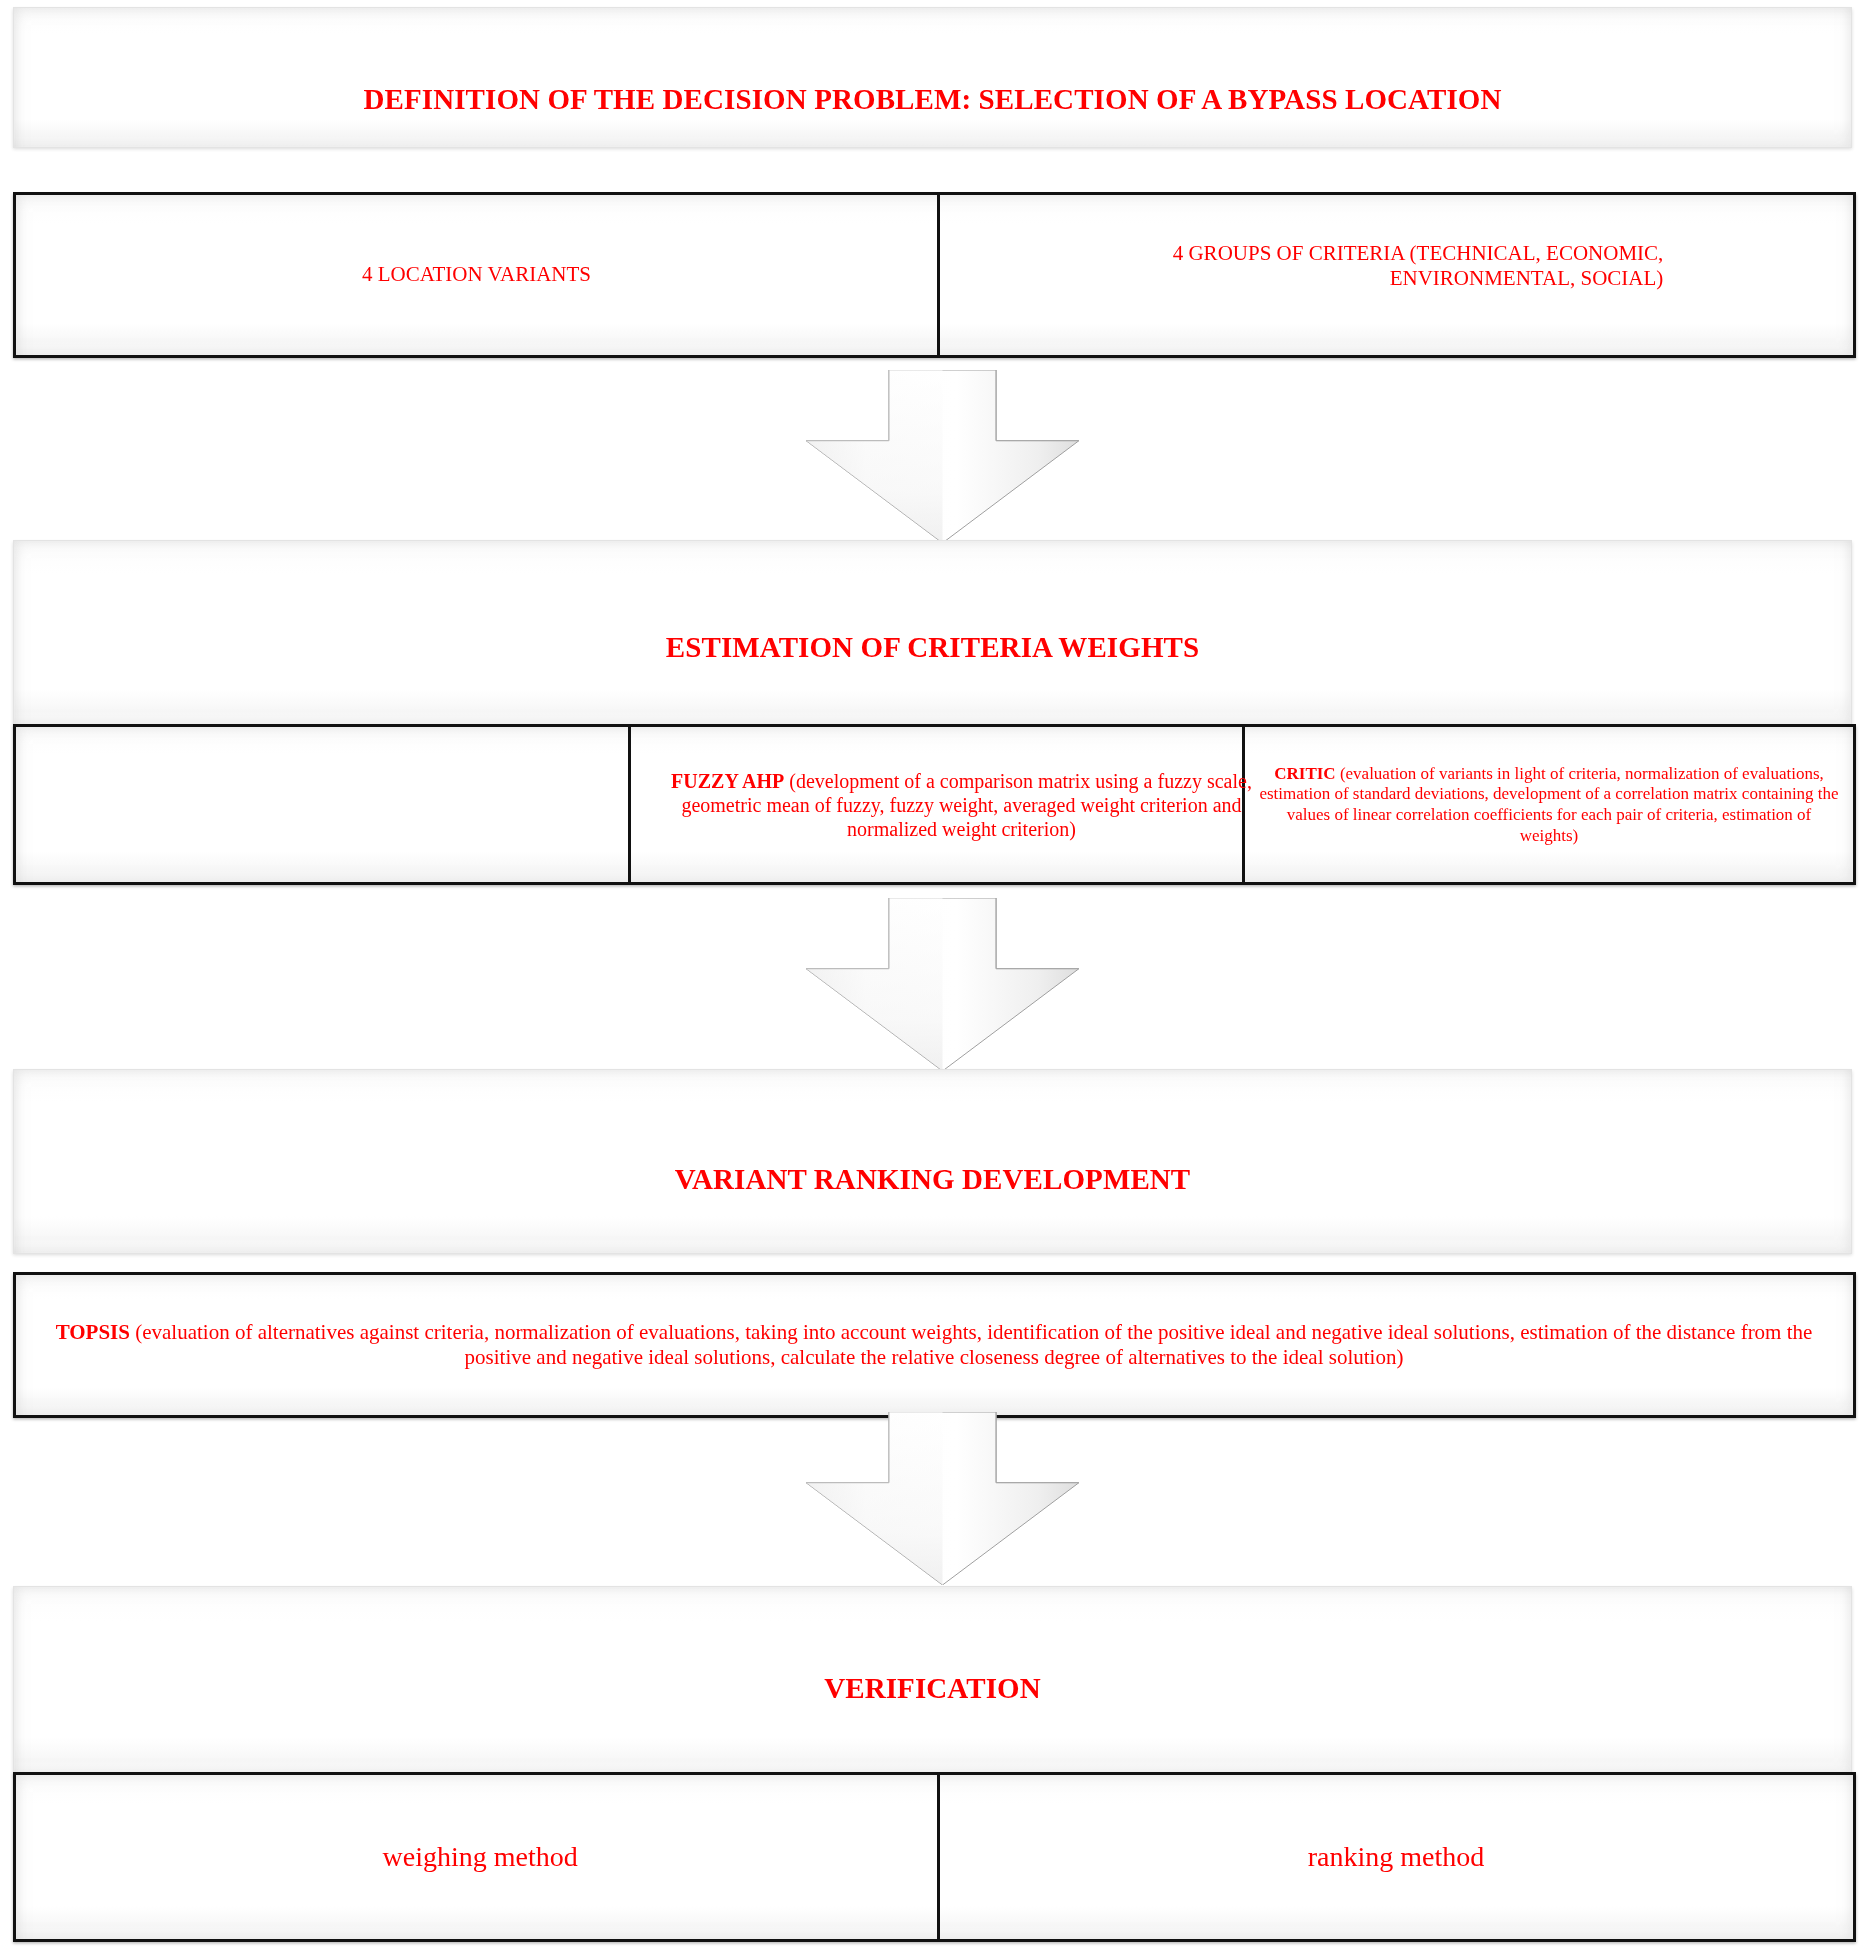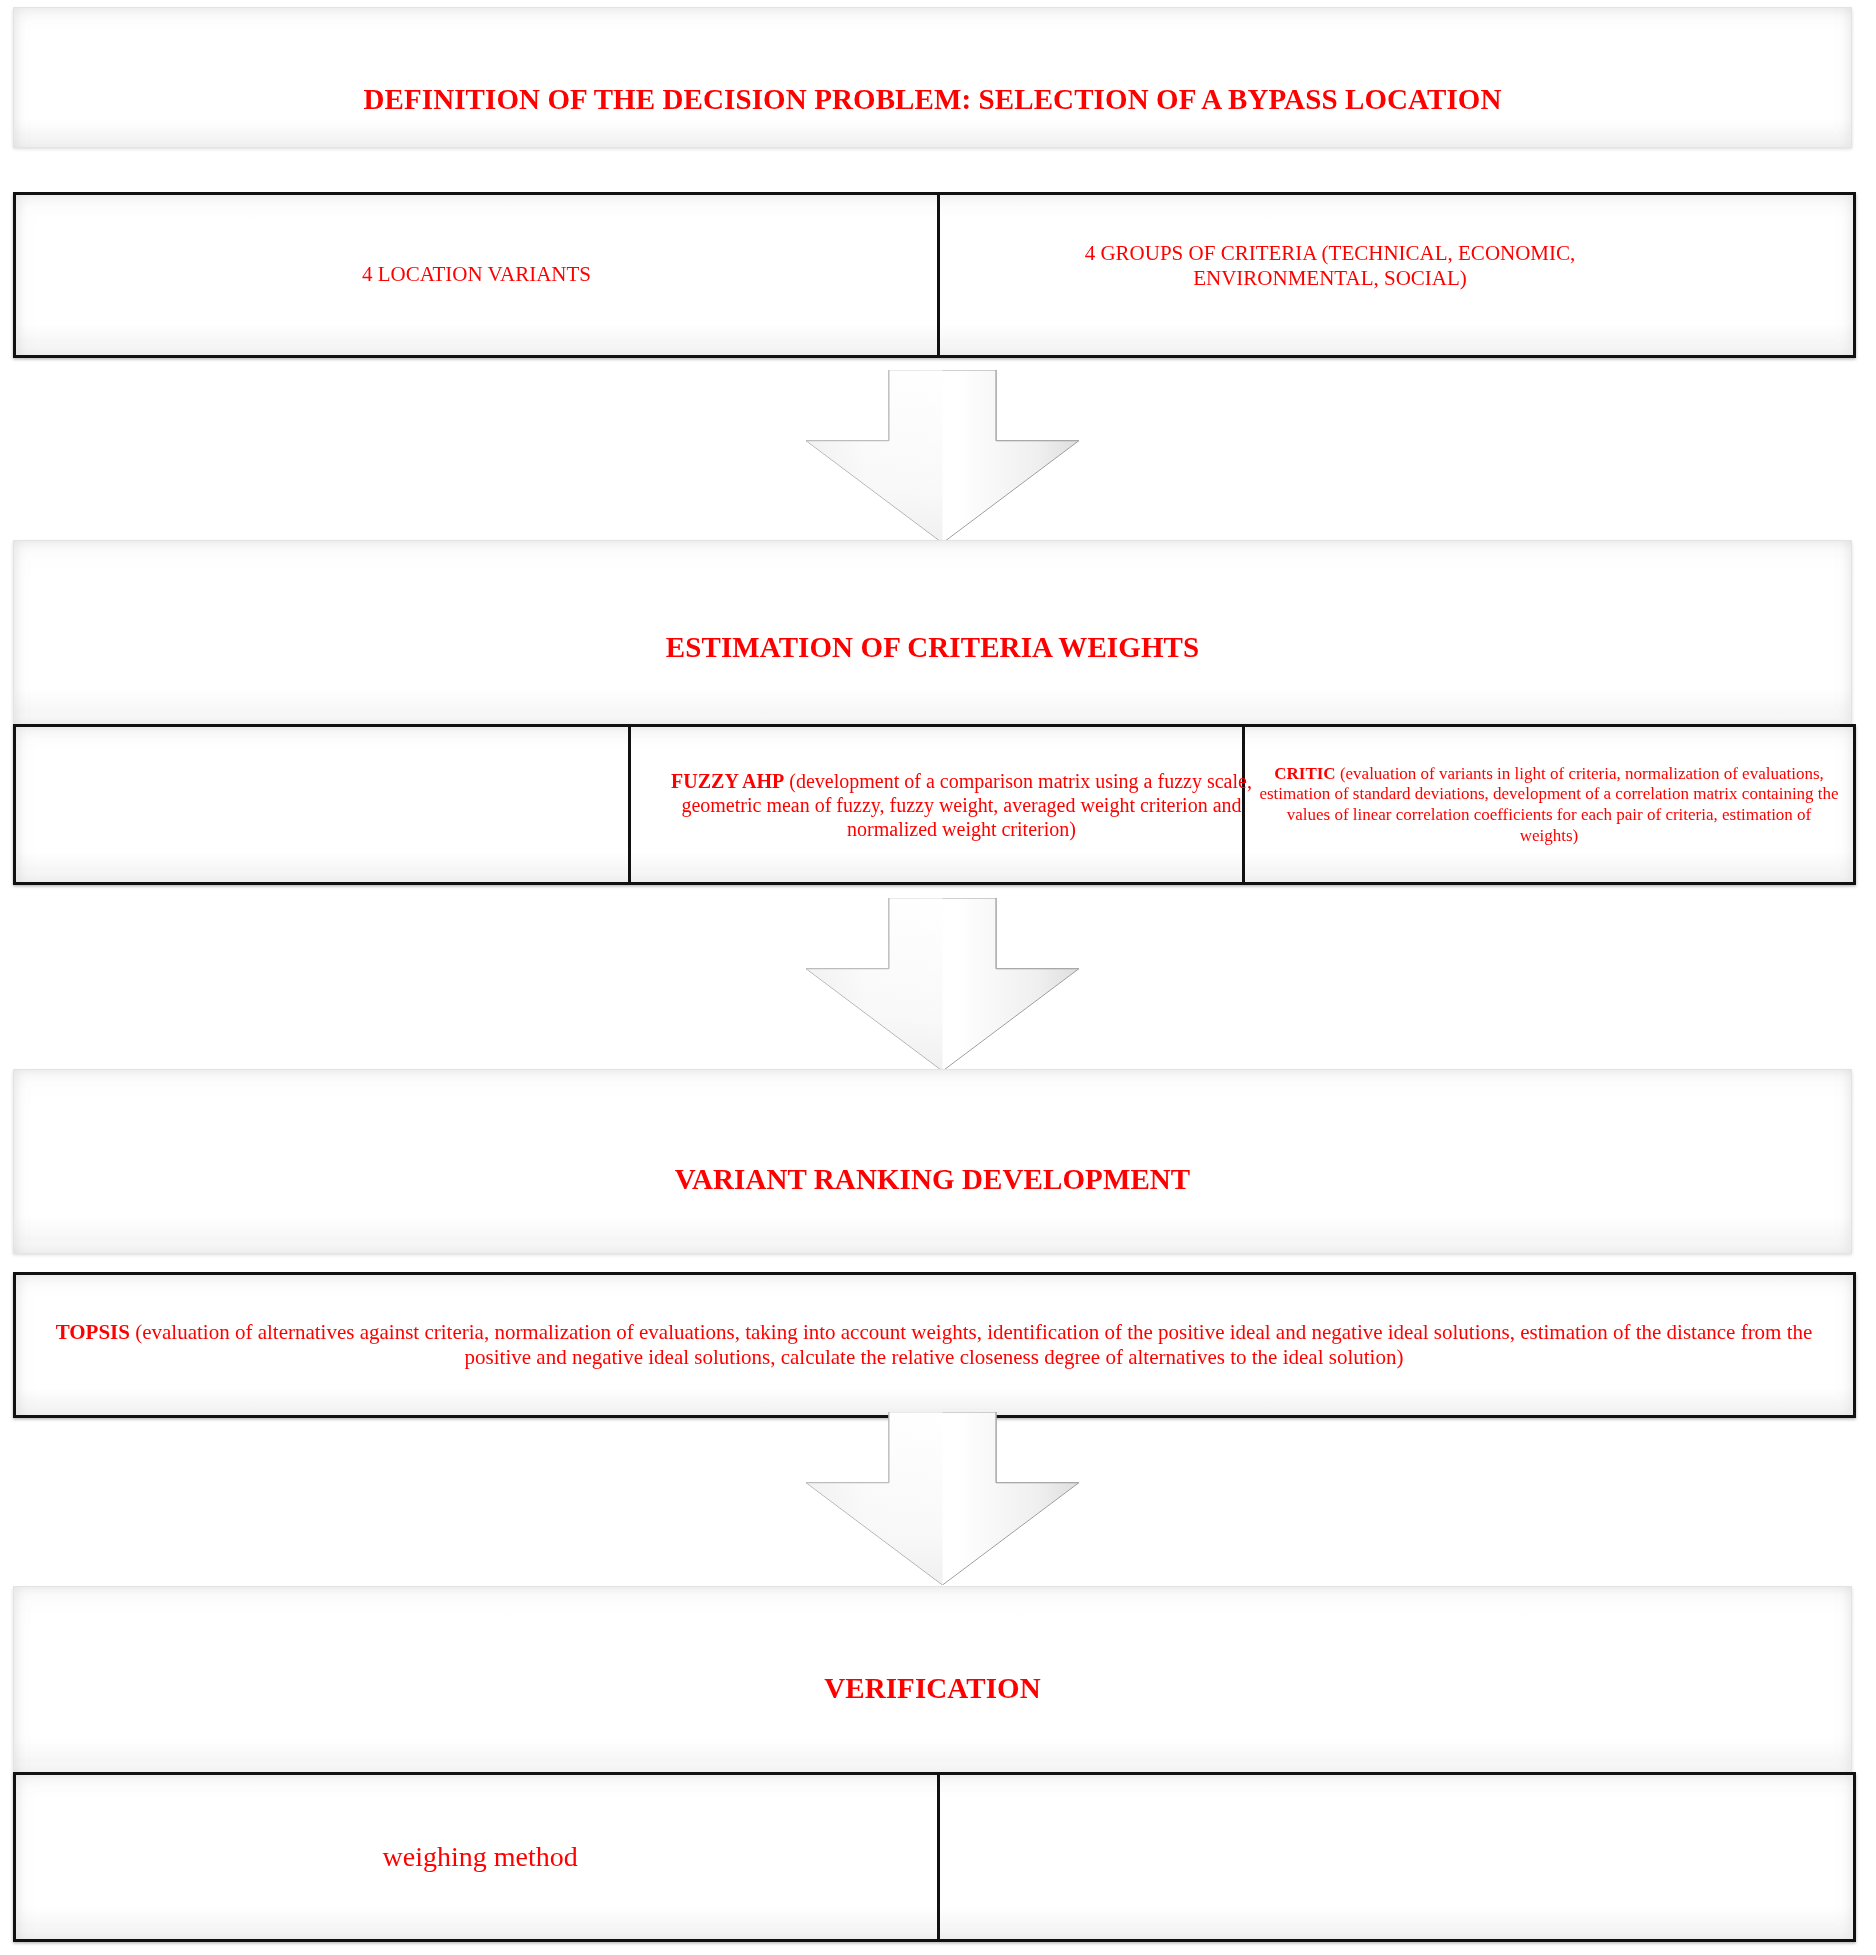--- a/index.html
+++ b/index.html
@@ -97,21 +97,21 @@
 </div>
 <div class="stage-title" style="left:13px; top:83px; width:1839px; font-size:29px;">DEFINITION OF THE DECISION PROBLEM: SELECTION OF A BYPASS LOCATION</div>
 
 <div class="plate bevel inner" style="left:13px; top:192px; width:1843px; height:166px;">
   <div class="vdiv" style="left:921px;"></div>
 
   <div class="cell-text" style="left:0; width:921px; font-size:21px;">
     <div>4 LOCATION VARIANTS</div>
   </div>
 
-  <div class="cell-text" style="left:924px; width:780px; font-size:21px;">
+  <div class="cell-text" style="left:924px; width:780px; font-size:21px;text-align:right;">
     <div style="padding:0 44px;">4 GROUPS OF CRITERIA (TECHNICAL, ECONOMIC, ENVIRONMENTAL, SOCIAL)</div>
     <div style="height:18.5px;"></div>
   </div>
 </div>
 
 <div class="arrow" style="left:806px; top:370px; width:273px; height:173px;">
   <svg width="273" height="173" viewBox="0 0 560 355">
     <defs>
       <linearGradient id="ag1" x1="0" y1="0" x2="1" y2="0">
         <stop offset="0%" stop-color="#e9e9e9"></stop>
@@ -186,14 +186,17 @@
 </div>
 <div class="stage-title" style="left:13px; top:1672px; width:1839px; font-size:29px;">VERIFICATION</div>
 
 <div class="plate bevel inner" style="left:13px; top:1772px; width:1843px; height:170px;">
   <div class="vdiv" style="left:921px;"></div>
 
   <div class="cell-text" style="left:0; width:921px; font-size:28px;padding-left:20px;">
     <div>weighing method</div>
   </div>
 
+  <div class="cell-text" style="left:924px; width:912px; font-size:28px;">
+    <div>ranking method</div>
+  </div>
 </div>
 
 
 </body></html>

